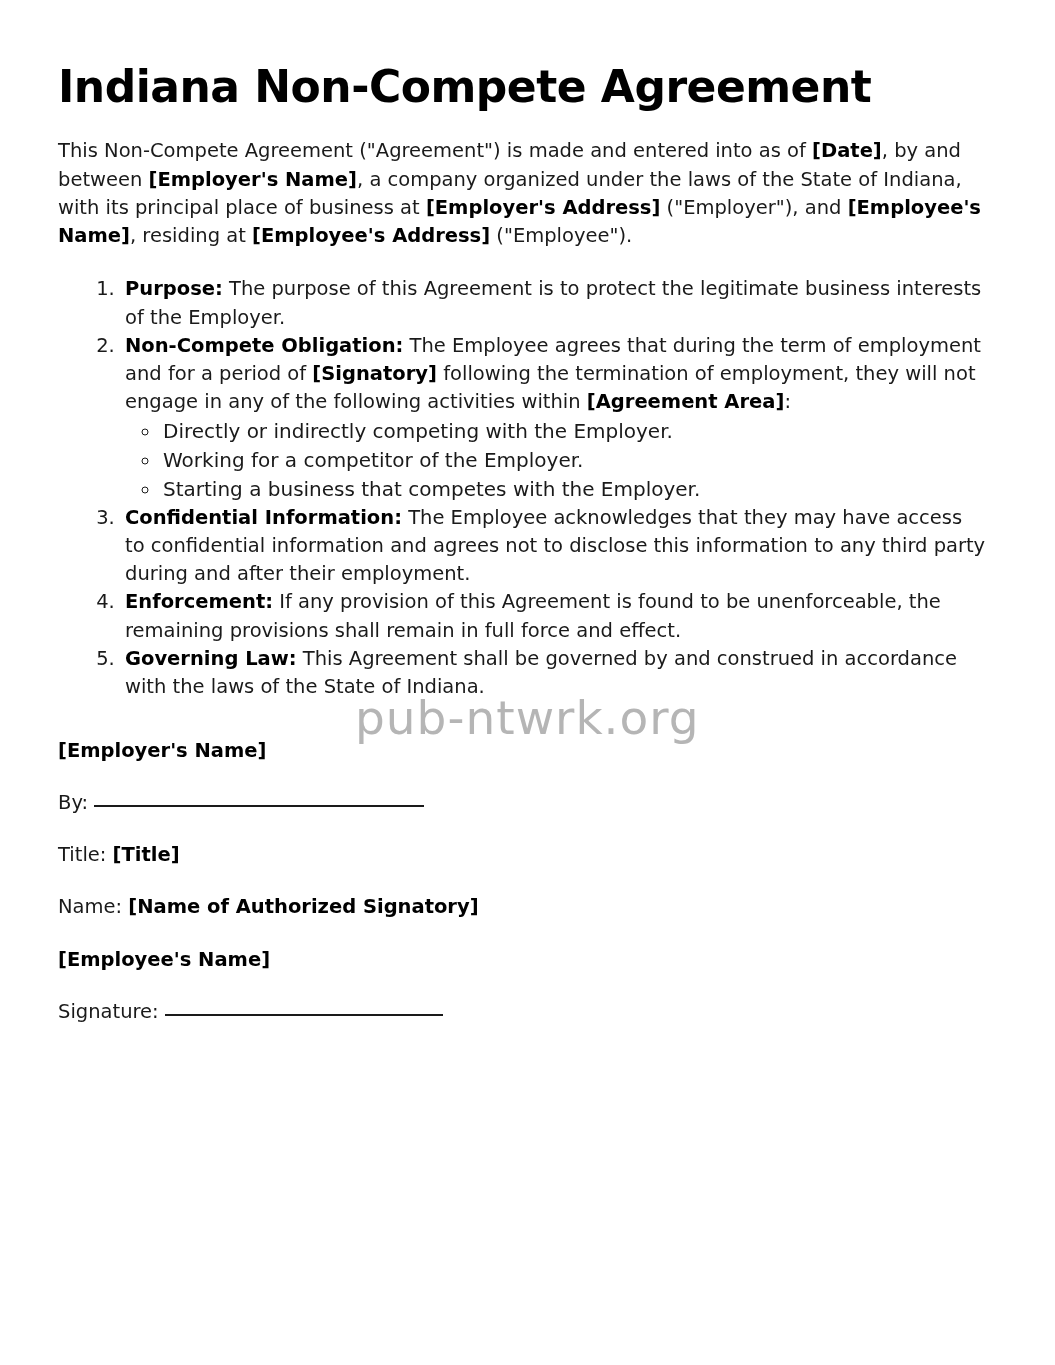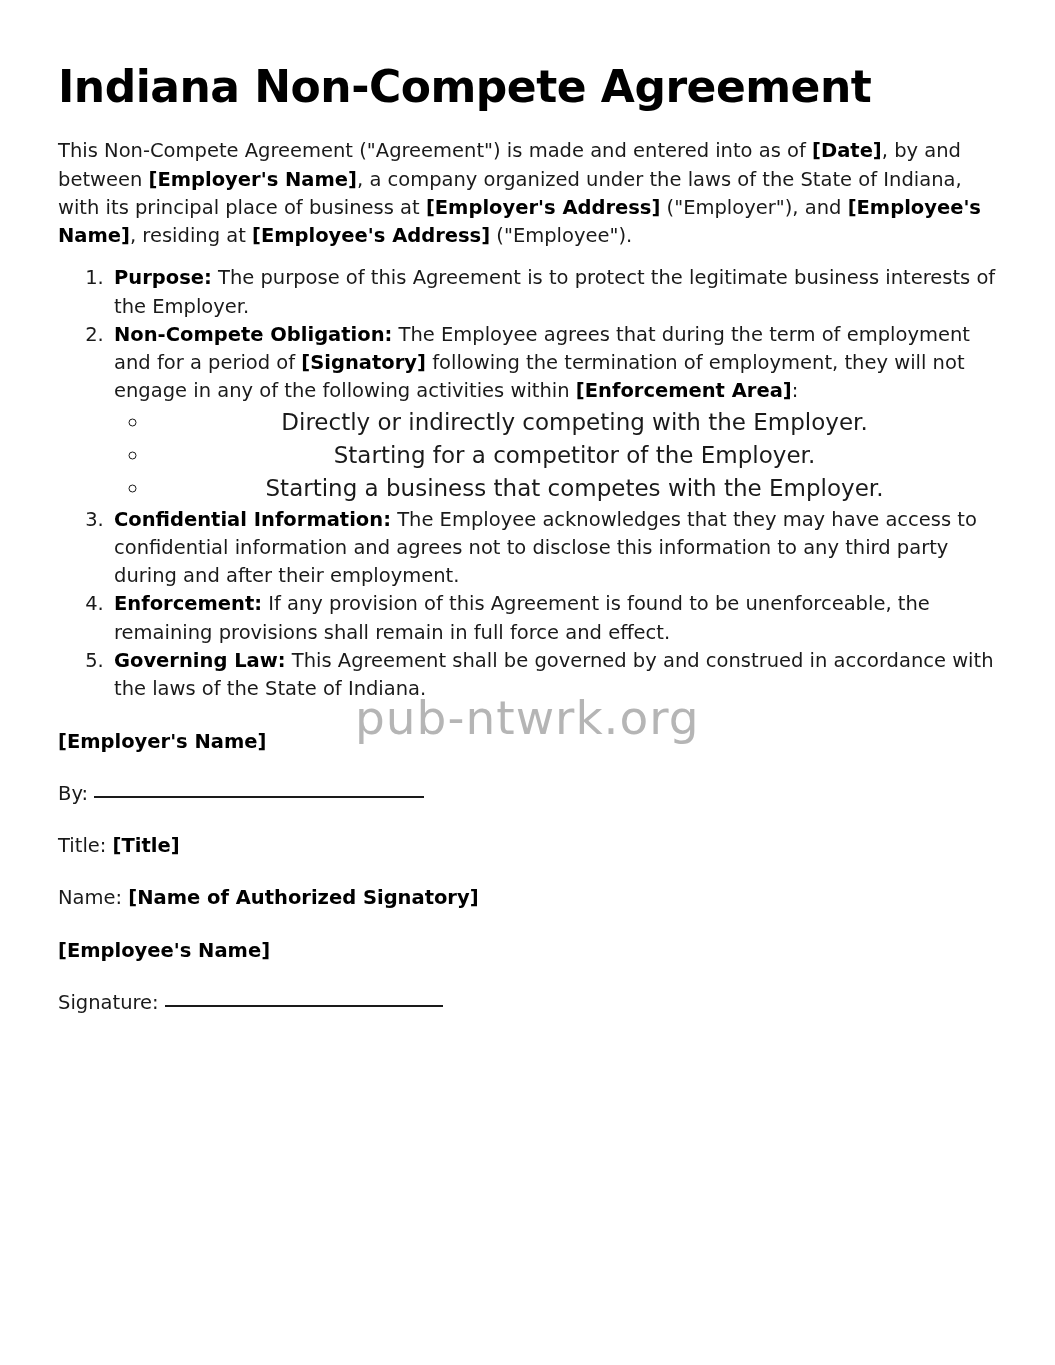--- a/index.html
+++ b/index.html
@@ -42,38 +42,37 @@
     padding-top: 26px;
     color: #1a1a1a;
     max-width: 942px;
   }
 
   b, strong { font-weight: 700; color: #000; }
 
   ol.main-list {
     font-size: 19.5px;
     line-height: 1.45;
-    margin: 0;
+    margin: 11px;
     padding: 14px 0 0 52px;
     max-width: 960px;
     list-style-type: decimal;
   }
   ol.main-list > li {
     padding-left: 4px;
     margin: 0 0 0 0;
     color: #1a1a1a;
   }
 
   ul.sub-list {
     list-style-type: circle;
     margin: 0;
     padding: 0 0 0 36px;
-    font-size: 23px;
+    font-size: 20px;
     line-height: 1.45;
-    text-align: center;
   }
   ul.sub-list > li {
     padding-left: 2px;
     color: #1a1a1a;
   }
 
   .sig-block {
     font-size: 19.5px;
     line-height: 1.45;
     margin: 0;
@@ -112,24 +111,24 @@
 
   <h1 class="doc-title">Indiana Non-Compete Agreement</h1>
 
   <p class="para"><span>This Non-Compete Agreement ("Agreement") is made and entered into as of </span><b>[Date]</b><span>, by and between </span><b>[Employer's Name]</b><span>, a company organized under the laws of the State of Indiana, with its principal place of business at </span><b>[Employer's Address]</b><span> ("Employer"), and </span><b>[Employee's Name]</b><span>, residing at </span><b>[Employee's Address]</b><span> ("Employee").</span></p>
 
 
   <ol class="main-list">
 
     <li><b>Purpose:</b><span> The purpose of this Agreement is to protect the legitimate business interests of the Employer.</span></li>
 
-    <li><b>Non-Compete Obligation:</b><span> The Employee agrees that during the term of employment and for a period of </span><b>[Signatory]</b><span> following the termination of employment, they will not engage in any of the following activities within </span><b>[Enforcement Area]</b><span>:</span>
+    <li><b>Non-Compete Obligation:</b><span> The Employee agrees that during the term of employment and for a period of </span><b>[Signatory]</b><span> following the termination of employment, they will not engage in any of the following activities within </span><b>[Agreement Area]</b><span>:</span>
       <ul class="sub-list">
         <li>Directly or indirectly competing with the Employer.</li>
-        <li>Starting for a competitor of the Employer.</li>
+        <li>Working for a competitor of the Employer.</li>
         <li>Starting a business that competes with the Employer.</li>
       </ul>
     </li>
 
     <li><b>Confidential Information:</b><span> The Employee acknowledges that they may have access to confidential information and agrees not to disclose this information to any third party during and after their employment.</span></li>
 
     <li><b>Enforcement:</b><span> If any provision of this Agreement is found to be unenforceable, the remaining provisions shall remain in full force and effect.</span></li>
 
     <li><b>Governing Law:</b><span> This Agreement shall be governed by and construed in accordance with the laws of the State of Indiana.</span></li>
 

